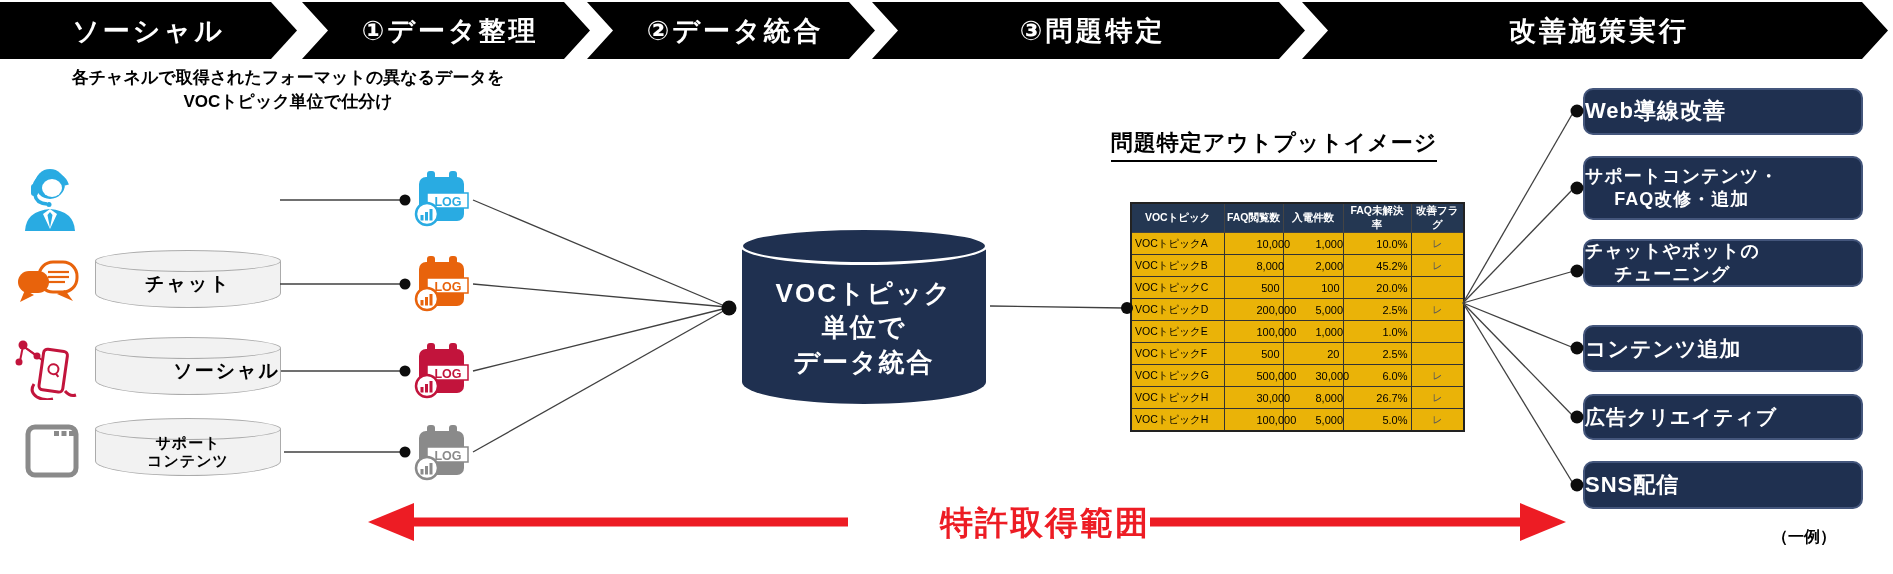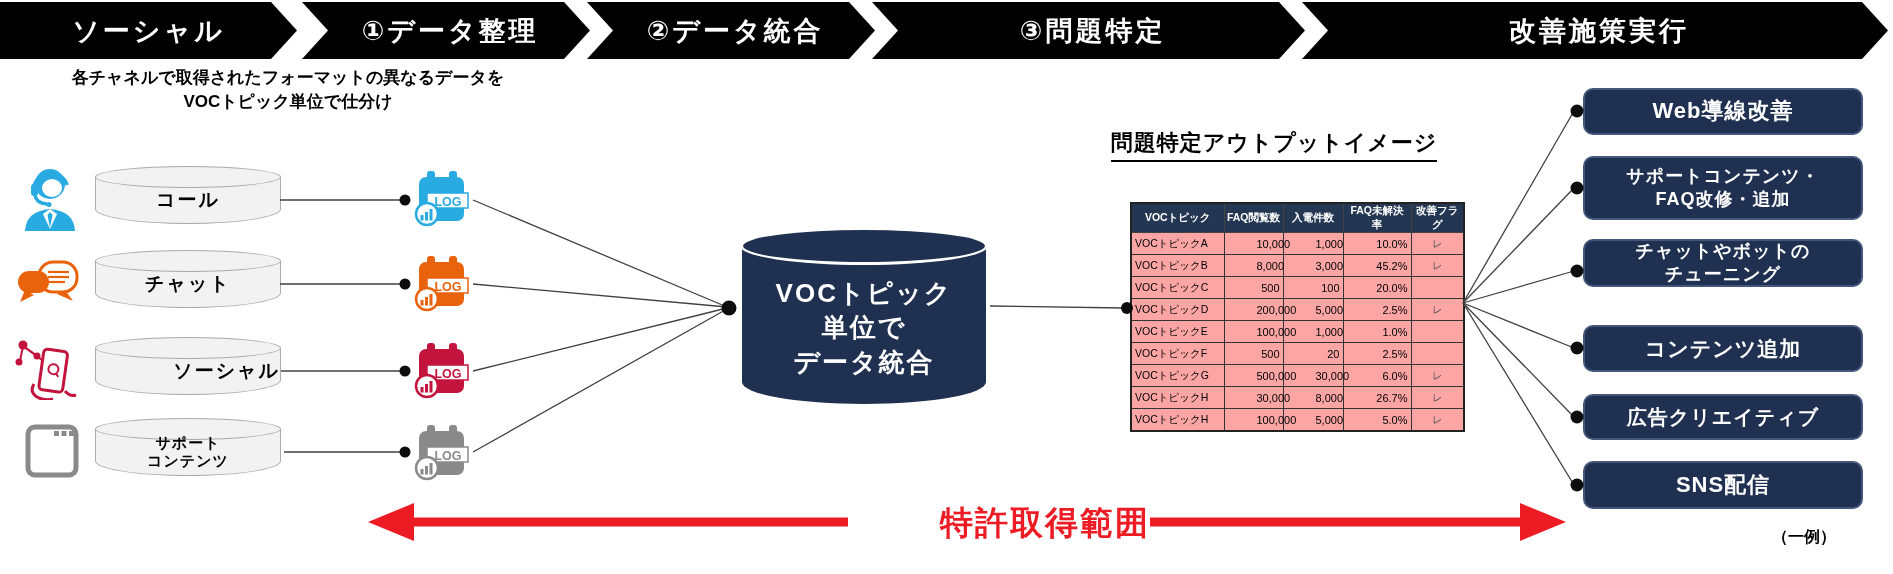--- a/index.html
+++ b/index.html
@@ -52,29 +52,29 @@
           font-weight:bold;font-size:26px;line-height:1.32;white-space:pre-line;letter-spacing:2px;}
 
   
   .output-title{position:absolute;left:1088px;top:128px;width:372px;text-align:center;}
   .output-title span{display:inline-block;font-size:22px;font-weight:bold;color:#000;
           border-bottom:2.5px solid #000;padding-bottom:2px;letter-spacing:1px;}
   .voc-table{position:absolute;left:1130px;top:202px;}
   .voc-table table{border-collapse:collapse;table-layout:fixed;width:333px;border:2px solid #222;}
   .voc-table th{background:#243752;color:#fff;font-size:10.5px;font-weight:bold;height:22px;
           border:1px solid #444;padding:0 2px;}
-  .voc-table td{background:#fca5a5;color:#000;font-size:11px;height:21px;border:1px solid #333;padding:0 3px;}
+  .voc-table td{background:#eab308;color:#000;font-size:11px;height:21px;border:1px solid #333;padding:0 3px;}
   .voc-table td.c0{text-align:left;font-size:10.5px;}
   .voc-table td.c1,.voc-table td.c2,.voc-table td.c3{text-align:right;padding-left:32px;}
   .voc-table td.c4{text-align:center;color:#595959;font-size:10px;}
 
   
   .action{position:absolute;left:1583px;width:280px;background:#1F3050;border:2.5px solid #44567C;
           border-radius:10px;color:#fff;font-weight:bold;display:flex;align-items:center;
-          justify-content:center;text-align:center;white-space:pre-line;box-sizing:border-box;
+          text-align:center;white-space:pre-line;box-sizing:border-box;
           line-height:1.3;letter-spacing:1px;}
   .a1{top:88px;height:47px;font-size:22px;}
   .a2{top:156px;height:64px;font-size:18px;}
   .a3{top:239px;height:48px;font-size:18px;}
   .a4{top:325px;height:47px;font-size:21px;}
   .a5{top:394px;height:46px;font-size:20px;}
   .a6{top:461px;height:48px;font-size:22px;}
 
   .patent{position:absolute;left:850px;top:501px;width:300px;text-align:right;
           color:#ED1C24;font-size:33px;font-weight:bold;letter-spacing:2px;}
@@ -149,23 +149,20 @@
     <path d="M51 53 q5 6 11 4" fill="none" stroke="#C2143C" stroke-width="3"></path>
   </svg>
 
   <svg class="src-icon" style="left:25px;top:424px;" width="54" height="54" viewBox="0 0 54 54">
     <rect x="3" y="3" width="48" height="48" rx="7" fill="#fff" stroke="#8A8A8A" stroke-width="5"></rect>
     <rect x="29" y="7" width="5" height="5" fill="#8A8A8A"></rect>
     <rect x="36.5" y="7" width="5" height="5" fill="#8A8A8A"></rect>
     <rect x="44" y="7" width="5" height="5" fill="#8A8A8A"></rect>
   </svg>
 
-  <div class="cyl cyl1">
-    <span class="lbl">コール</span>
-  </div>
   <div class="cyl cyl2">
     <span class="lbl">チャット</span>
   </div>
   <div class="cyl cyl3">
     <span class="lbl">ソーシャル</span>
   </div>
   <div class="cyl cyl4">
     <span class="lbl">サポート
 コンテンツ</span>
   </div>
@@ -246,21 +243,21 @@
           <tr>
             <td class="c0">VOCトピックA</td>
             <td class="c1">10,000</td>
             <td class="c2">1,000</td>
             <td class="c3">10.0%</td>
             <td class="c4">レ</td>
           </tr>
           <tr>
             <td class="c0">VOCトピックB</td>
             <td class="c1">8,000</td>
-            <td class="c2">3,000</td>
+            <td class="c2">2,000</td>
             <td class="c3">45.2%</td>
             <td class="c4">レ</td>
           </tr>
           <tr>
             <td class="c0">VOCトピックC</td>
             <td class="c1">500</td>
             <td class="c2">100</td>
             <td class="c3">20.0%</td>
             <td class="c4"></td>
           </tr>

